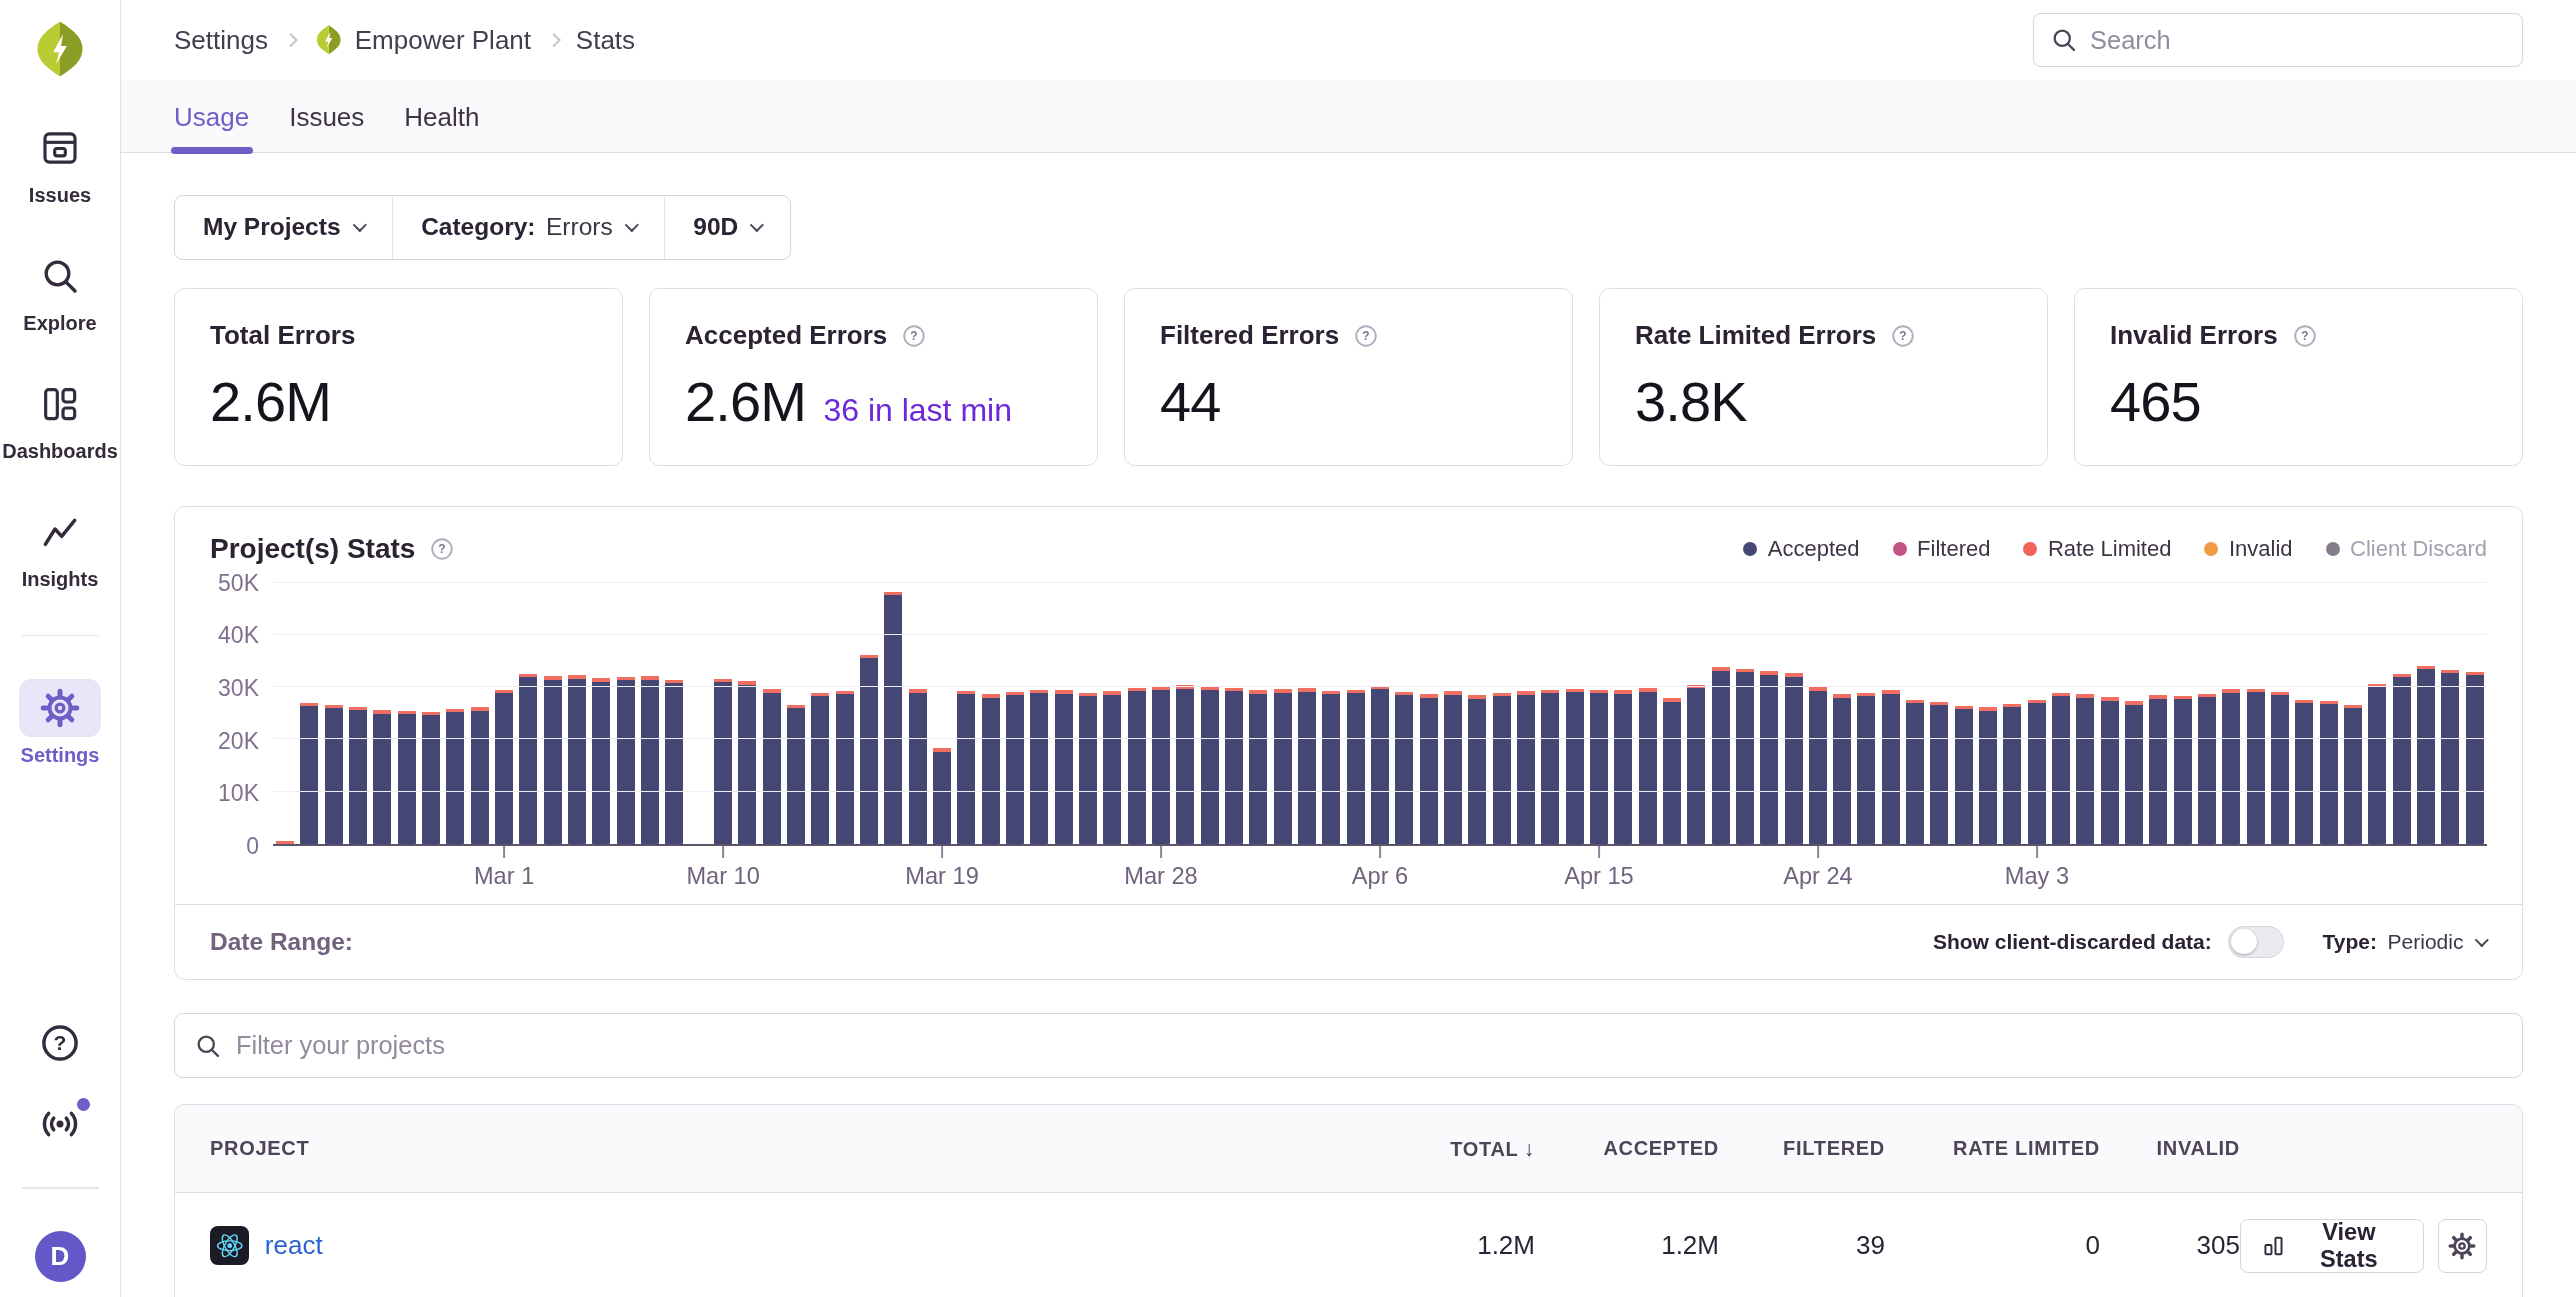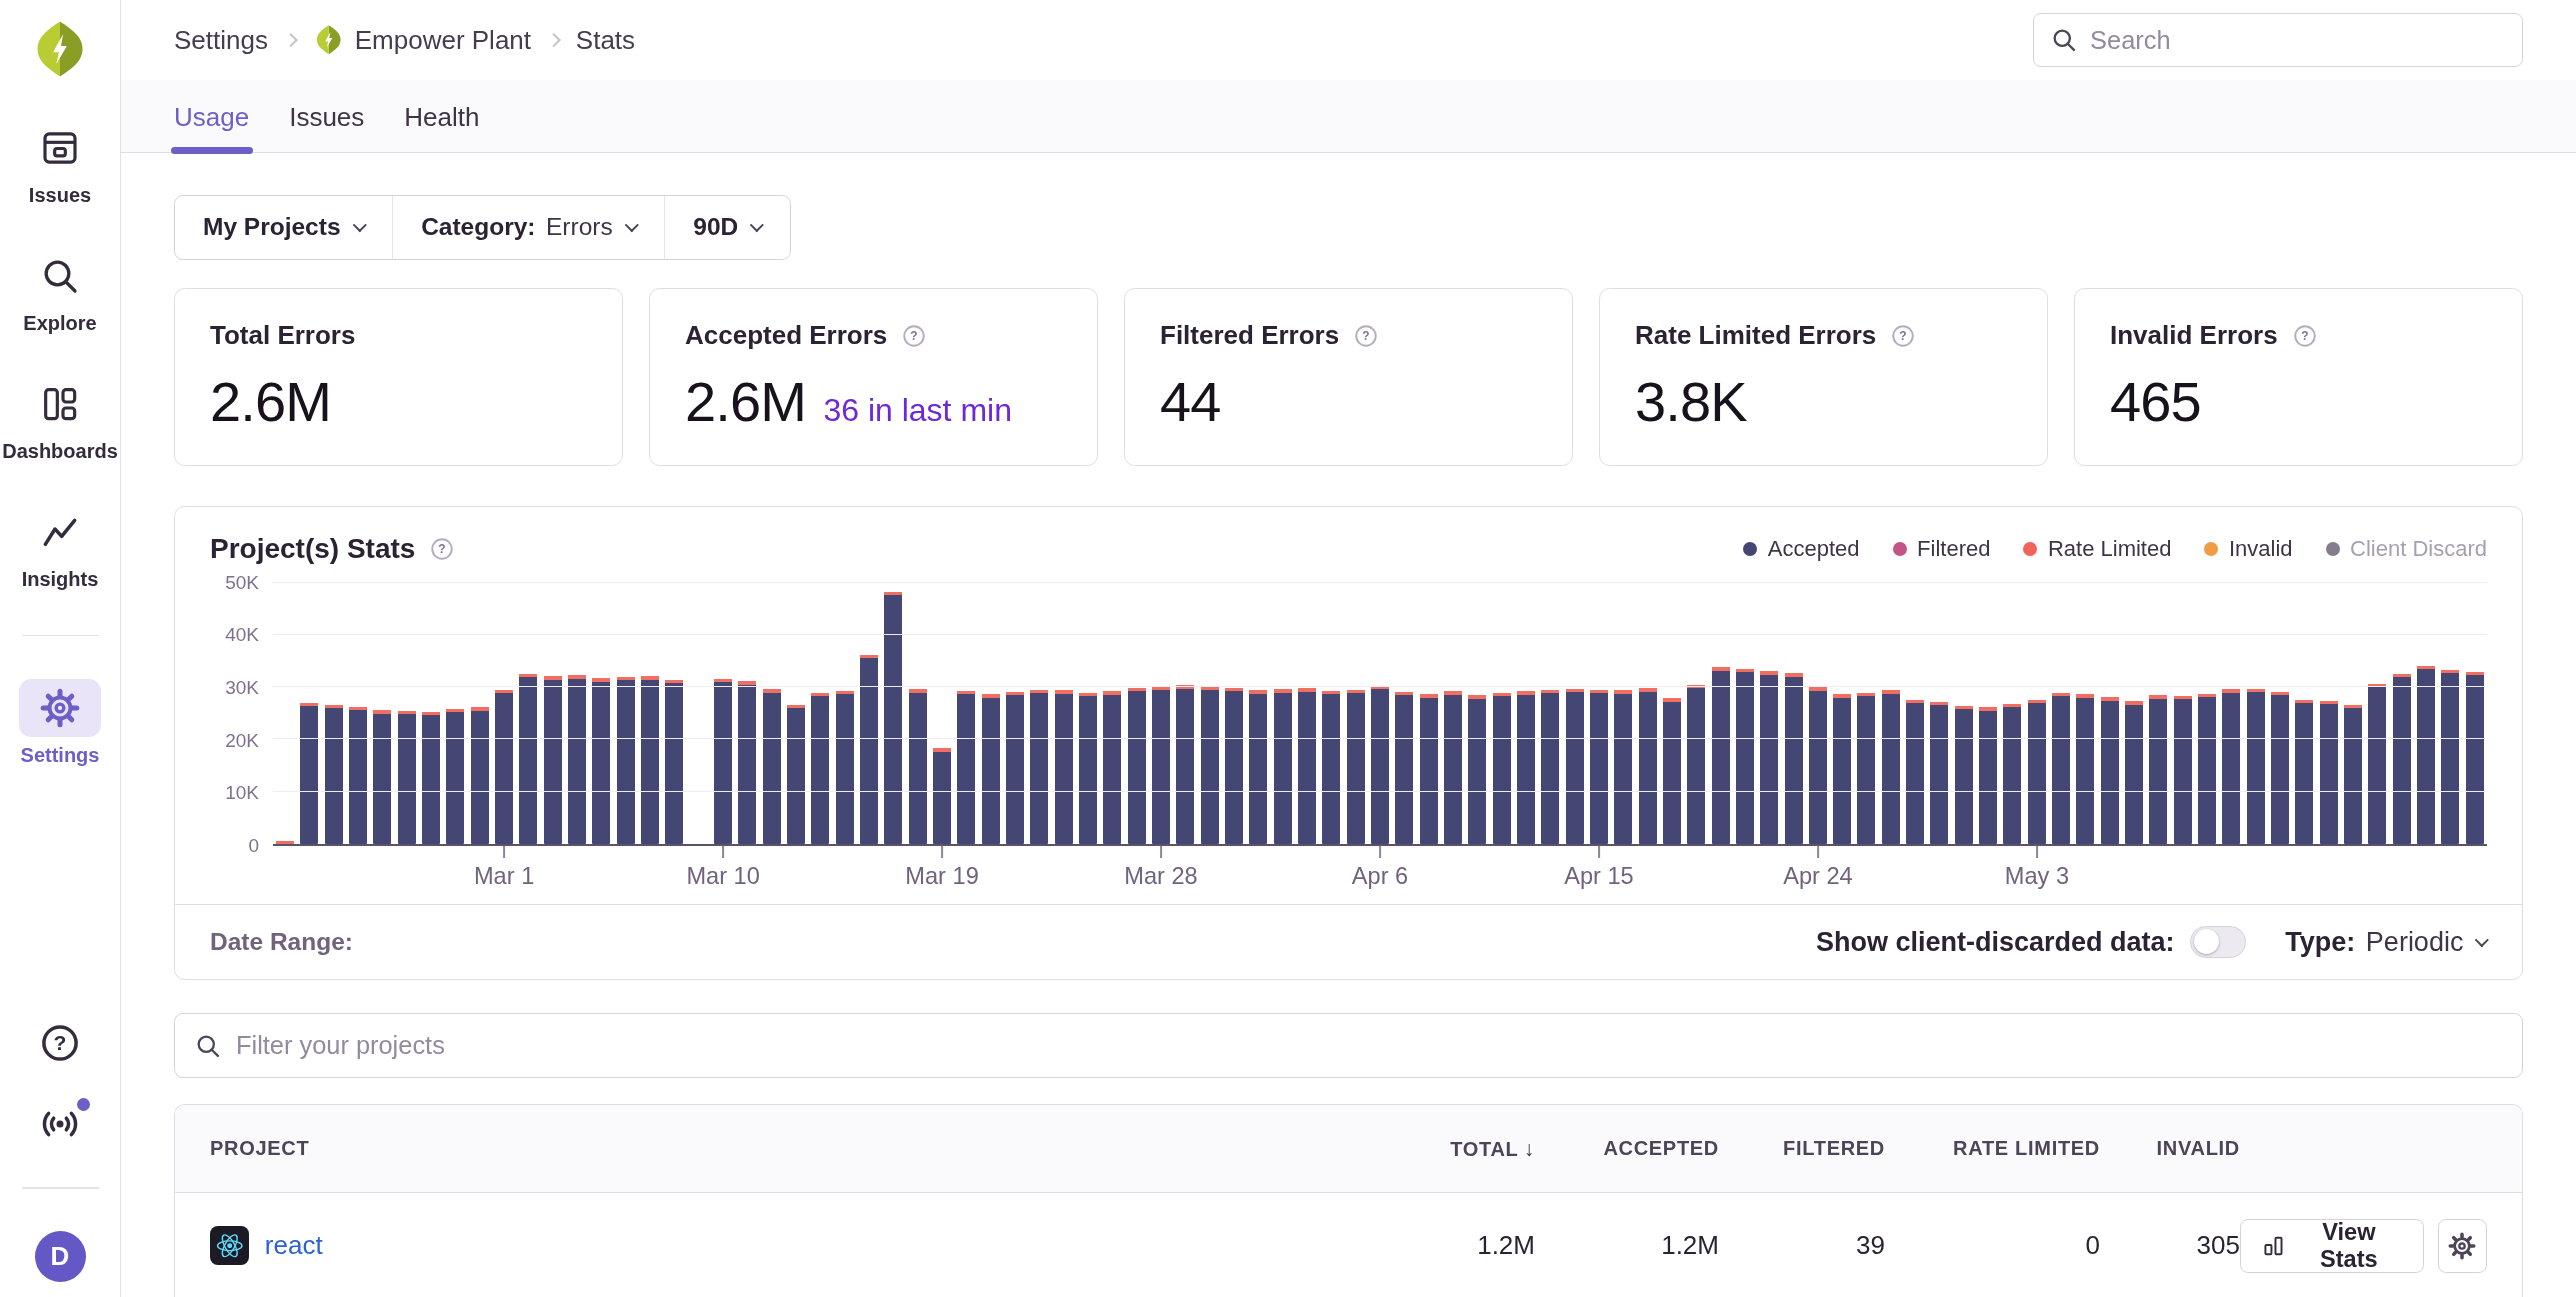--- a/index.html
+++ b/index.html
@@ -68,37 +68,37 @@
   .chart-title{font-size:28px;font-weight:700;color:#2B2233;display:flex;align-items:center;gap:14px;}
   .legend{display:flex;align-items:center;gap:33px;}
   .legend-item{display:flex;align-items:center;gap:10.5px;font-size:22px;color:#3E3446;cursor:pointer;}
   .legend-item.muted{color:#A79FB0;}
   .dot{width:14px;height:14px;border-radius:50%;}
   .dot-accepted{background:#444674;} .dot-filtered{background:#C25585;}
   .dot-ratelimited{background:#F2635B;} .dot-invalid{background:#F09B46;} .dot-clientdiscard{background:#857C8C;}
 
   .chart-area{display:flex;padding:10.5px 35px 0 21px;}
   .y-axis{width:77px;position:relative;height:263px;flex-shrink:0;}
-  .ylabel{position:absolute;right:14px;transform:translateY(50%);font-size:19px;color:#80708F;}
+  .ylabel{position:absolute;right:14px;transform:translateY(50%);font-size:23px;color:#80708F;}
   .plot{flex:1;position:relative;height:263px;border-bottom:2.6px solid #5B5468;}
   .gridline{position:absolute;left:0;right:0;height:0.9px;background:#F1EDF4;}
   .bars{position:absolute;left:0;right:0;top:0;bottom:0;display:flex;align-items:flex-end;}
   .bar-slot{flex:1;height:100%;display:flex;align-items:flex-end;justify-content:center;}
   .bar{width:74%;background:#444674;position:relative;border-radius:0.9px;}
   .bar::before{content:'';position:absolute;top:0;left:0;right:0;height:3.5px;background:#F06E62;}
   .x-axis{position:relative;height:53px;margin-left:98px;margin-right:35px;}
   .xtick{position:absolute;top:0;width:1.8px;height:12.3px;background:#8E8399;transform:translateX(-50%);}
   .xlabel{position:absolute;top:17.5px;transform:translateX(-50%);font-size:23.6px;color:#71637E;white-space:nowrap;}
 
   .chart-foot{border-top:1.3px solid #E0DCE5;height:75px;display:flex;align-items:center;
     justify-content:space-between;padding:0 35px;margin-top:5.3px;}
   .foot-left{display:flex;align-items:center;gap:19px;font-size:24.5px;}
   .foot-label{font-weight:700;color:#71637E;}
   .foot-value{color:#2B2233;}
-  .foot-right{display:flex;align-items:center;gap:39px;font-size:27px;margin-left:42px;}
+  .foot-right{display:flex;align-items:center;gap:39px;font-size:21px;margin-left:42px;}
   .toggle-row{display:flex;align-items:center;gap:15.8px;}
   .toggle-label{font-weight:700;color:#2B2233;}
   .switch{width:56px;height:31.5px;border-radius:15.8px;background:#EDE9F1;border:1.3px solid #D8D2DE;position:relative;cursor:pointer;}
   .switch-knob{position:absolute;top:1.8px;left:2.6px;width:25.4px;height:25.4px;border-radius:50%;background:#fff;
     box-shadow:0 0.9px 2.6px rgba(40,30,60,.35);}
   .type-row{display:flex;align-items:center;cursor:pointer;}
   .type-label{font-weight:700;color:#2B2233;margin-right:10.5px;}
   .type-value{color:#3E3446;}
 
   

